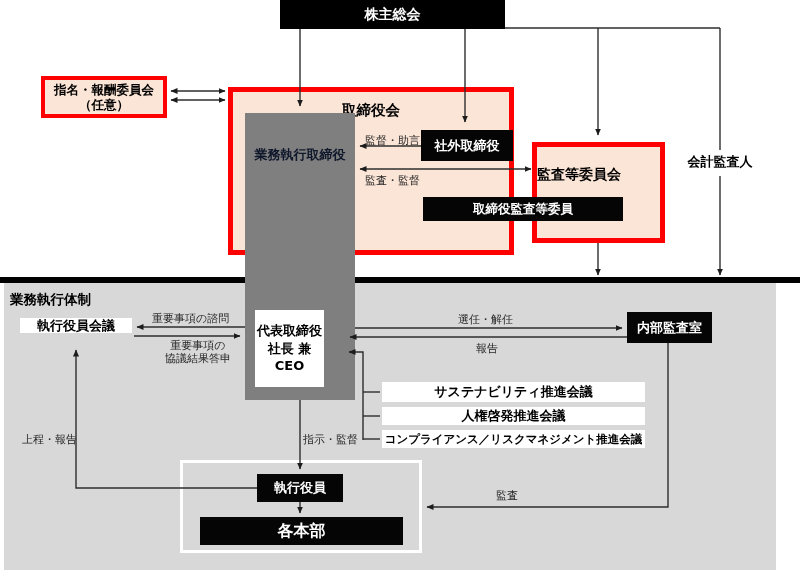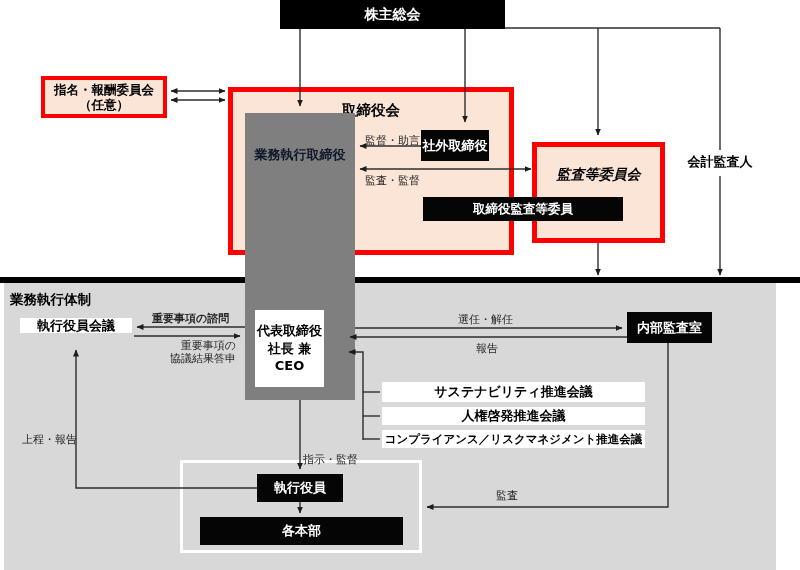--- a/index.html
+++ b/index.html
@@ -37,28 +37,28 @@
       <div>指名・報酬委員会</div>
       <div>（任意）</div>
     </div>
   </div>
 
   <div class="abs redbox" style="left:228px;top:75px;width:286px;height:168px;margin-top:12px;">
     <div class="abs title" style="left:0;top:9px;width:100%;text-align:center;font-size:14.5px;">取締役会</div>
   </div>
 
   <div class="abs redbox" style="left:532px;top:142px;width:133px;height:101px;">
-    <div class="abs title" style="left:0;top:19px;width:100%;text-align:center;font-size:14px;font-style:italic;">監査等委員会</div>
+    <div class="abs title" style="left:0;top:19px;width:100%;font-size:14px;">監査等委員会</div>
   </div>
 
   <div class="abs graycol" style="left:245px;top:113px;width:110px;height:287px;">
     <div style="padding-top:33px;text-align:center;color:#0f172a;font-weight:700;font-size:13px;">業務執行取締役</div>
   </div>
 
-  <div class="abs ctr blackbox" style="left:421px;top:130px;width:68px;height:31px;font-size:13px;">
+  <div class="abs ctr blackbox" style="left:421px;top:130px;width:92px;height:31px;font-size:13px;">
     <span>社外取締役</span>
   </div>
 
   <div class="abs ctr blackbox" style="left:423px;top:197px;width:200px;height:24px;font-size:12.5px;">
     <span>取締役監査等委員</span>
   </div>
 
   <div class="abs ctr title" style="left:678px;top:153px;width:84px;height:18px;font-size:13px;z-index:6;">会計監査人</div>
 
   <div class="lbl" style="left:365px;top:133px;">監督・助言</div>
@@ -91,33 +91,33 @@
   <div class="abs ctr whitebox" style="left:382px;top:430px;width:263px;height:18px;font-size:11.5px;align-items:center;">
     <span>コンプライアンス／リスクマネジメント推進会議</span>
   </div>
 
   <div class="abs wborder" style="left:180px;top:460px;width:242px;height:93px;"></div>
 
   <div class="abs ctr blackbox" style="left:257px;top:474px;width:86px;height:28px;font-size:13px;">
     <span>執行役員</span>
   </div>
 
-  <div class="abs ctr blackbox" style="left:200px;top:517px;width:203px;height:28px;font-size:13px;text-align:right;">
+  <div class="abs ctr blackbox" style="left:200px;top:517px;width:203px;height:28px;font-size:16px;text-align:right;">
     <span>各本部</span>
   </div>
 
-  <div class="lbl" style="left:152px;top:311px;font-weight:bold;">重要事項の諮問</div>
-  <div class="lbl" style="left:160px;top:340px;width:76px;text-align:right;white-space:normal;line-height:1.15;">
+  <div class="lbl" style="left:152px;top:311px;">重要事項の諮問</div>
+  <div class="lbl" style="left:160px;top:340px;width:76px;text-align:center;white-space:normal;line-height:1.15;">
     <span>重要事項の</span><br>
     <span>協議結果答申</span>
   </div>
   <div class="lbl" style="left:458px;top:312px;">選任・解任</div>
   <div class="lbl" style="left:476px;top:341px;">報告</div>
   <div class="lbl" style="left:22px;top:432px;">上程・報告</div>
-  <div class="lbl" style="left:303px;top:452px;">指示・監督</div>
+  <div class="lbl" style="left:303px;top:432px;">指示・監督</div>
   <div class="lbl" style="left:496px;top:488px;">監査</div>
 
   <svg class="lines" width="800" height="570">
     <defs>
       <marker id="ae" markerWidth="8" markerHeight="8" refX="6.5" refY="3" orient="auto" markerUnits="userSpaceOnUse">
         <path d="M0,0 L7,3 L0,6 Z" fill="#1c1c1c"></path>
       </marker>
       <marker id="as" markerWidth="8" markerHeight="8" refX="6.5" refY="3" orient="auto-start-reverse" markerUnits="userSpaceOnUse">
         <path d="M0,0 L7,3 L0,6 Z" fill="#1c1c1c"></path>
       </marker>

